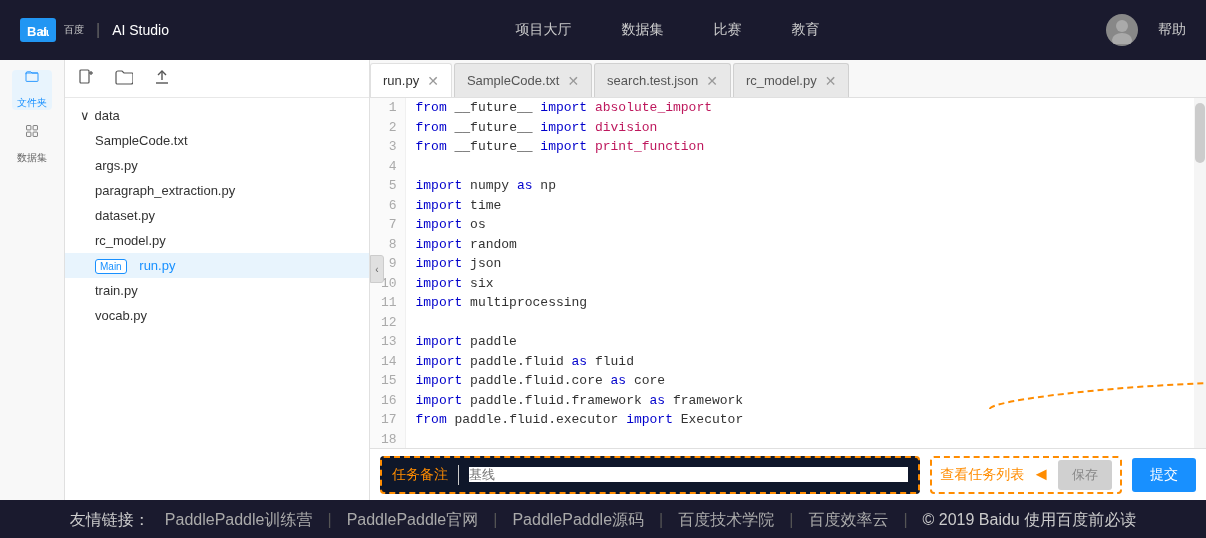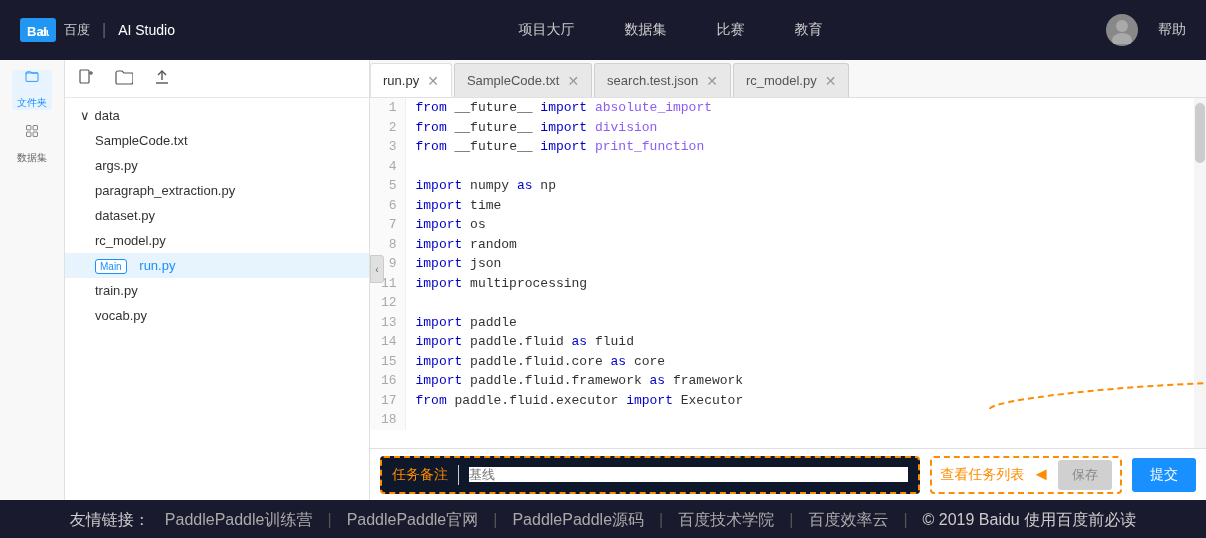--- a/index.html
+++ b/index.html
@@ -23,21 +23,21 @@
     .logo-baidu {
       background: #2196f3;
       color: white;
       font-weight: bold;
       font-size: 14px;
       padding: 3px 7px;
       border-radius: 3px;
     }
     .logo-text {
       color: #ccc;
-      font-size: 13px;
+      font-size: 10px;
     }
     .logo-divider {
       color: #666;
       margin: 0 4px;
     }
     .ai-studio {
       color: white;
       font-size: 14px;
     }
     .nav-items {
@@ -237,21 +237,21 @@
     }
     .line-code {
       padding: 0 10px;
       white-space: pre;
       color: #333;
       vertical-align: top;
     }
     .kw-from { color: #0000cc; font-weight: normal; }
     .kw-import { color: #0000cc; }
     .kw-as { color: #0000cc; }
-    .mod-name { color: #8b5cf6; }
+    .mod-name { color: #be185d; }
 
     
     .scroll-track {
       position: absolute;
       right: 0;
       top: 0;
       width: 12px;
       height: 100%;
       background: #f5f5f5;
     }
@@ -546,20 +546,24 @@
               </tr>
             <tr>
                 <td class="line-num">8</td>
                 <td class="line-code"><span class="kw-import">import</span> random</td>
               </tr>
             <tr>
                 <td class="line-num">9</td>
                 <td class="line-code"><span class="kw-import">import</span> json</td>
               </tr>
             <tr>
+                <td class="line-num">10</td>
+                <td class="line-code"><span class="kw-import">import</span> six</td>
+              </tr>
+            <tr>
                 <td class="line-num">11</td>
                 <td class="line-code"><span class="kw-import">import</span> multiprocessing</td>
               </tr>
             <tr>
                 <td class="line-num">12</td>
                 <td class="line-code"></td>
               </tr>
             <tr>
                 <td class="line-num">13</td>
                 <td class="line-code"><span class="kw-import">import</span> paddle</td>

